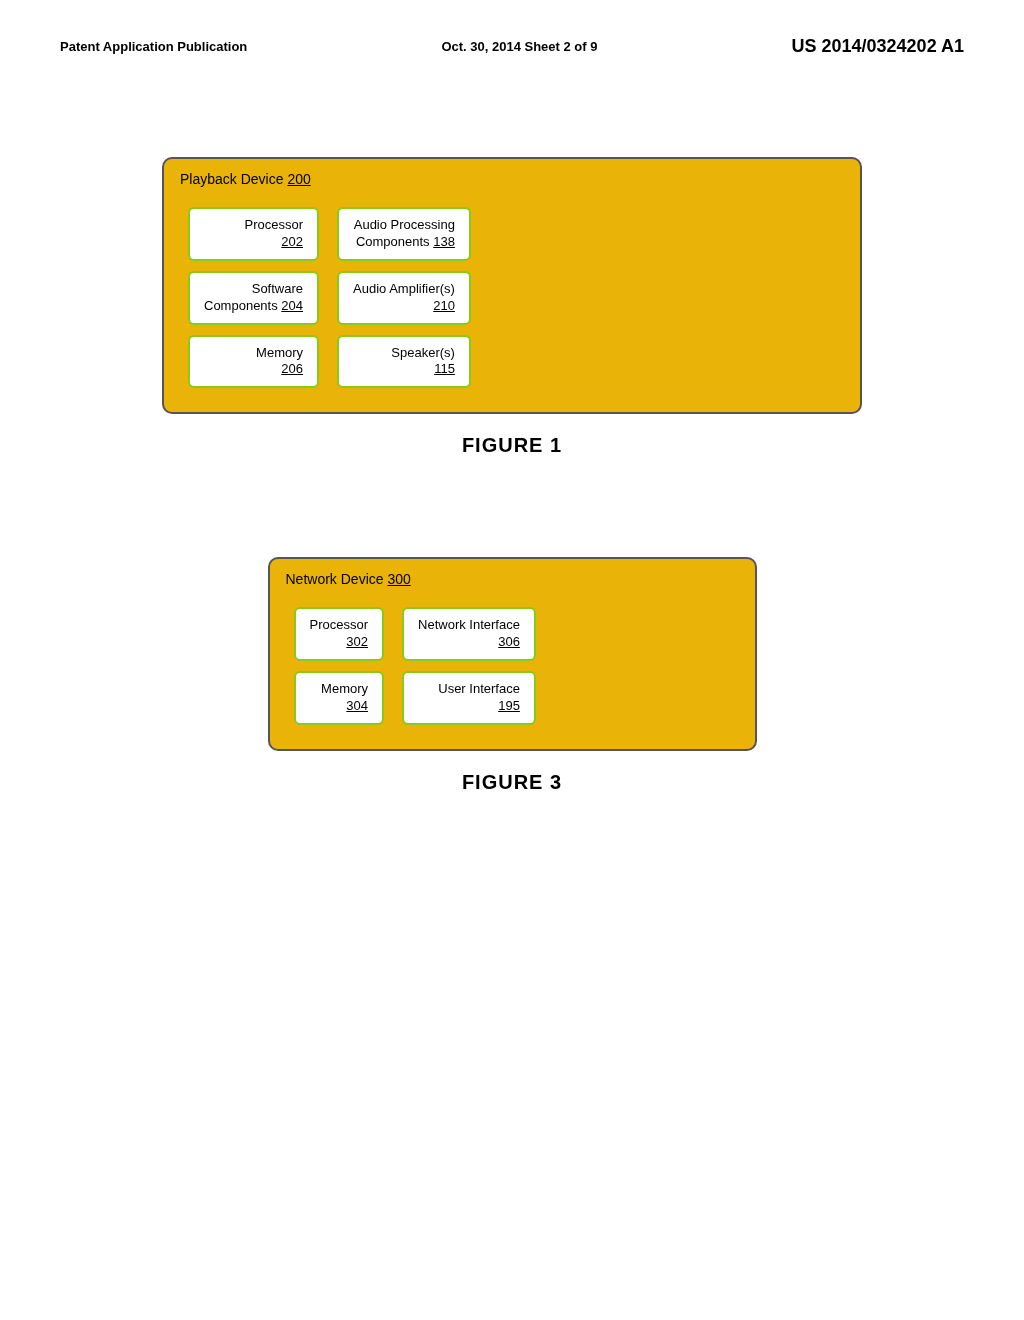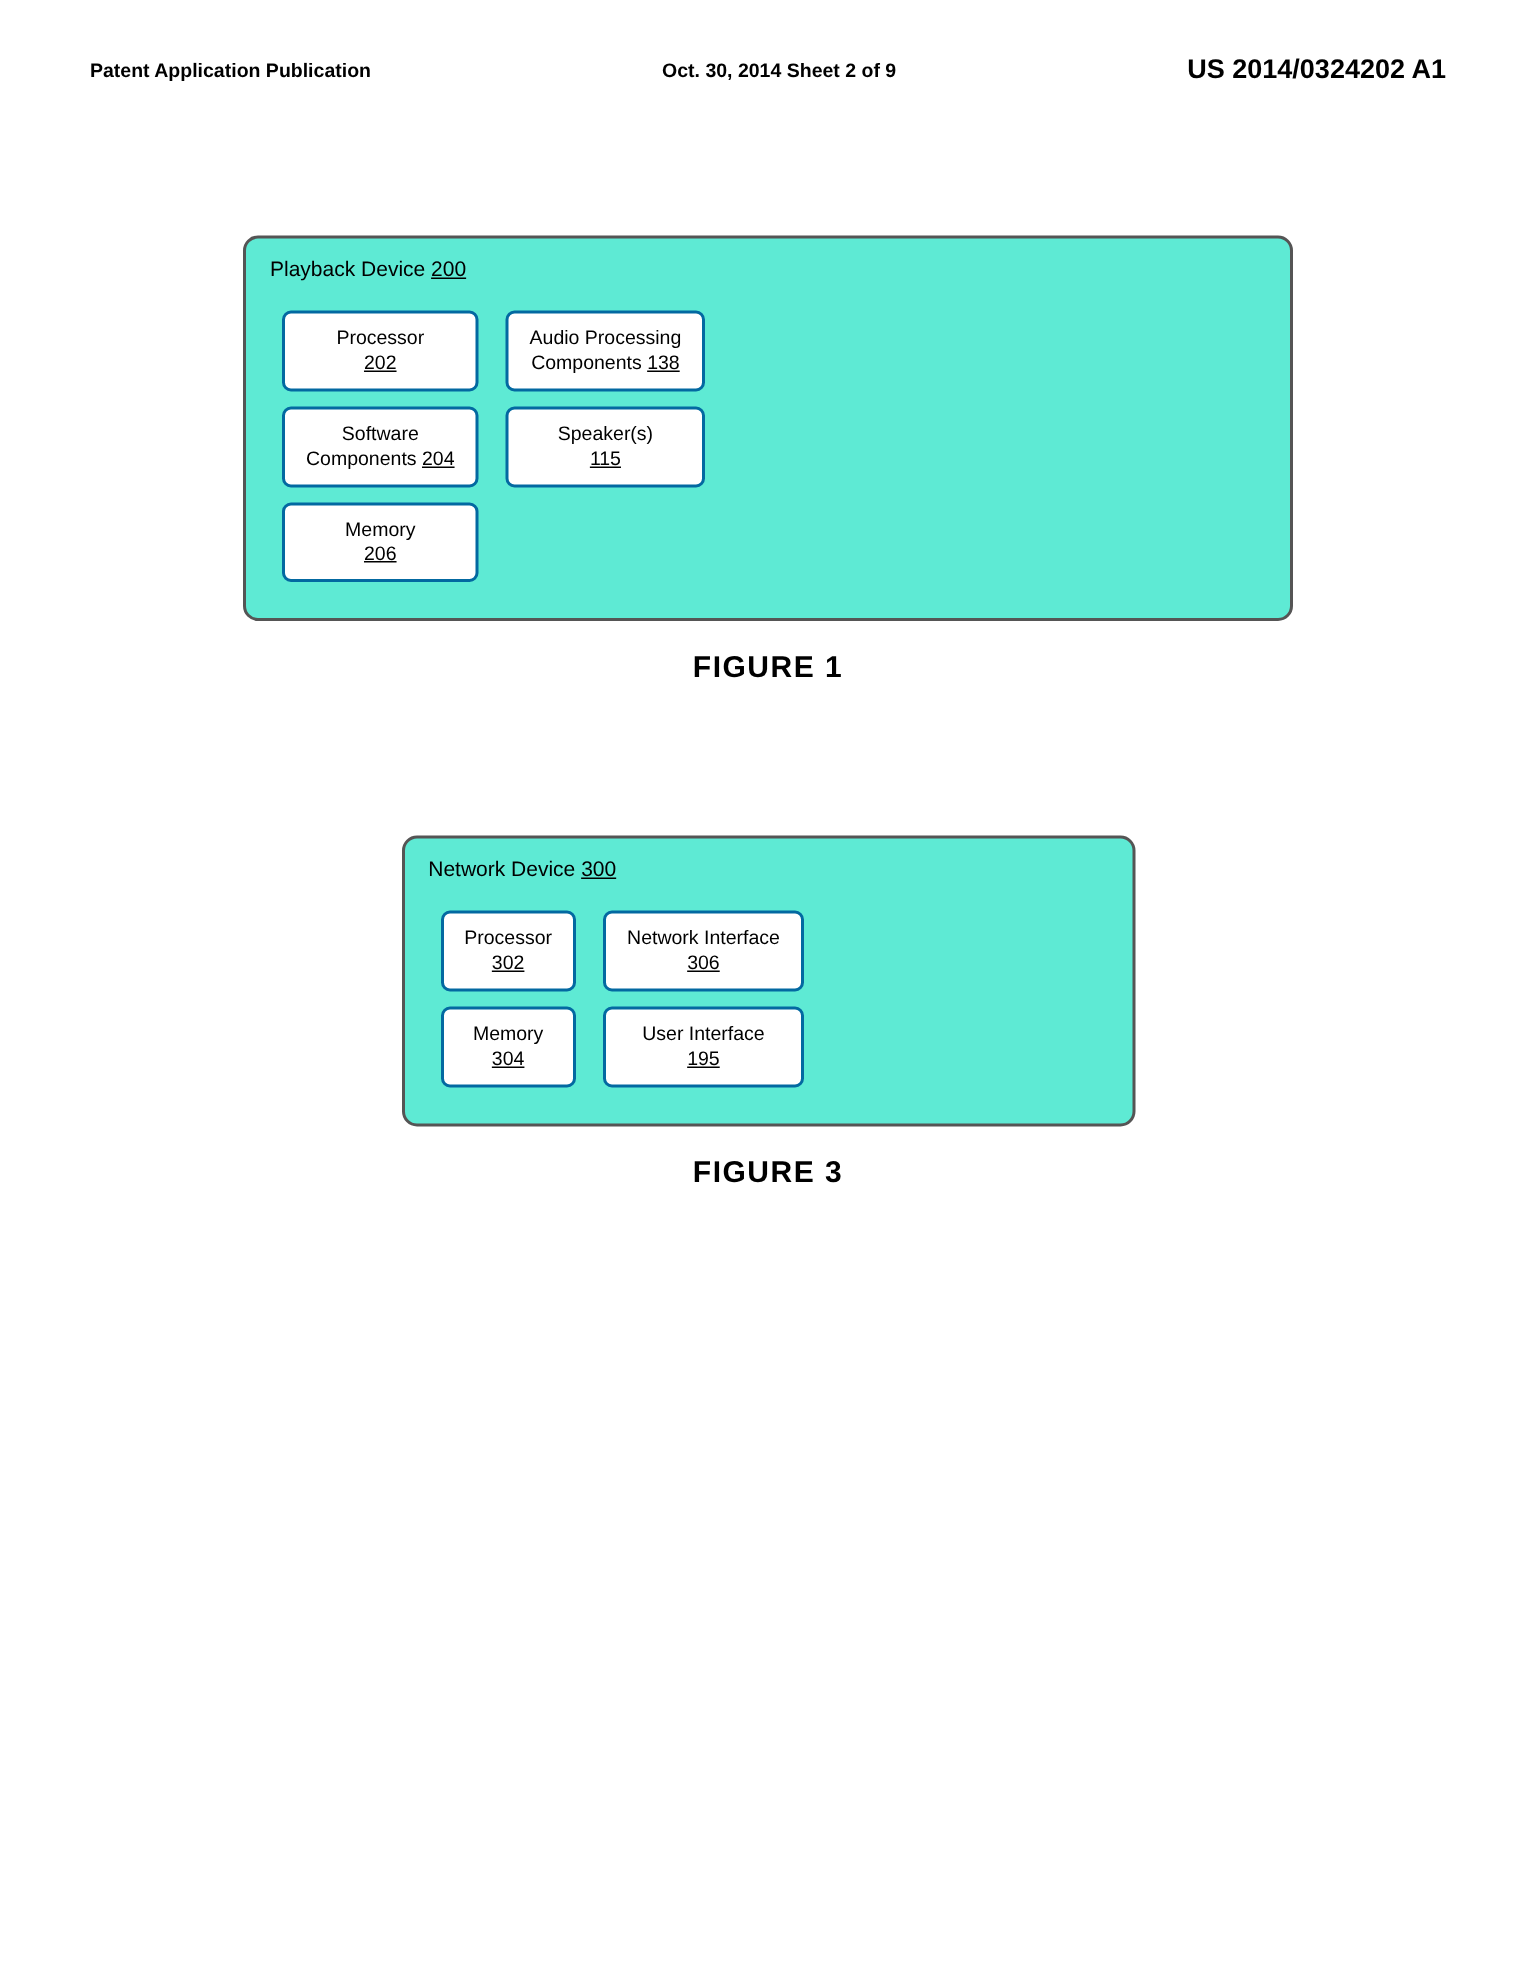--- a/index.html
+++ b/index.html
@@ -61,42 +61,42 @@
       margin-top: 20px;
       letter-spacing: 1px;
     }
 
     
     .diagram-container {
       border: 2px solid #555;
       border-radius: 10px;
       padding: 20px 24px 24px 24px;
       position: relative;
-      background: #5eead4;
+      background: #eab308;
     }
 
     .diagram-title {
       font-size: 14px;
       font-weight: normal;
       margin-bottom: 18px;
       position: absolute;
       top: 12px;
       left: 16px;
     }
 
     .diagram-title u {
       text-decoration: underline;
     }
 
     
     .comp-box {
-      border: 2px solid #0369a1;
+      border: 2px solid #84cc16;
       border-radius: 6px;
       padding: 8px 14px;
-      text-align: center;
+      text-align: right;
       font-size: 13px;
       background: #fff;
       line-height: 1.3;
     }
 
     .comp-box u {
       text-decoration: underline;
     }
 
     
@@ -191,20 +191,23 @@
             <span>Memory<br><u>206</u></span>
           </div>
         </div>
 
         <div class="fig2-col">
 
           <div class="comp-box">
             <span>Audio Processing<br>Components <u>138</u></span>
           </div>
 
+          <div class="comp-box">
+            <span>Audio Amplifier(s)<br><u>210</u></span>
+          </div>
 
           <div class="comp-box">
             <span>Speaker(s)<br><u>115</u></span>
           </div>
         </div>
 
 
       </div>
     </div>
 

